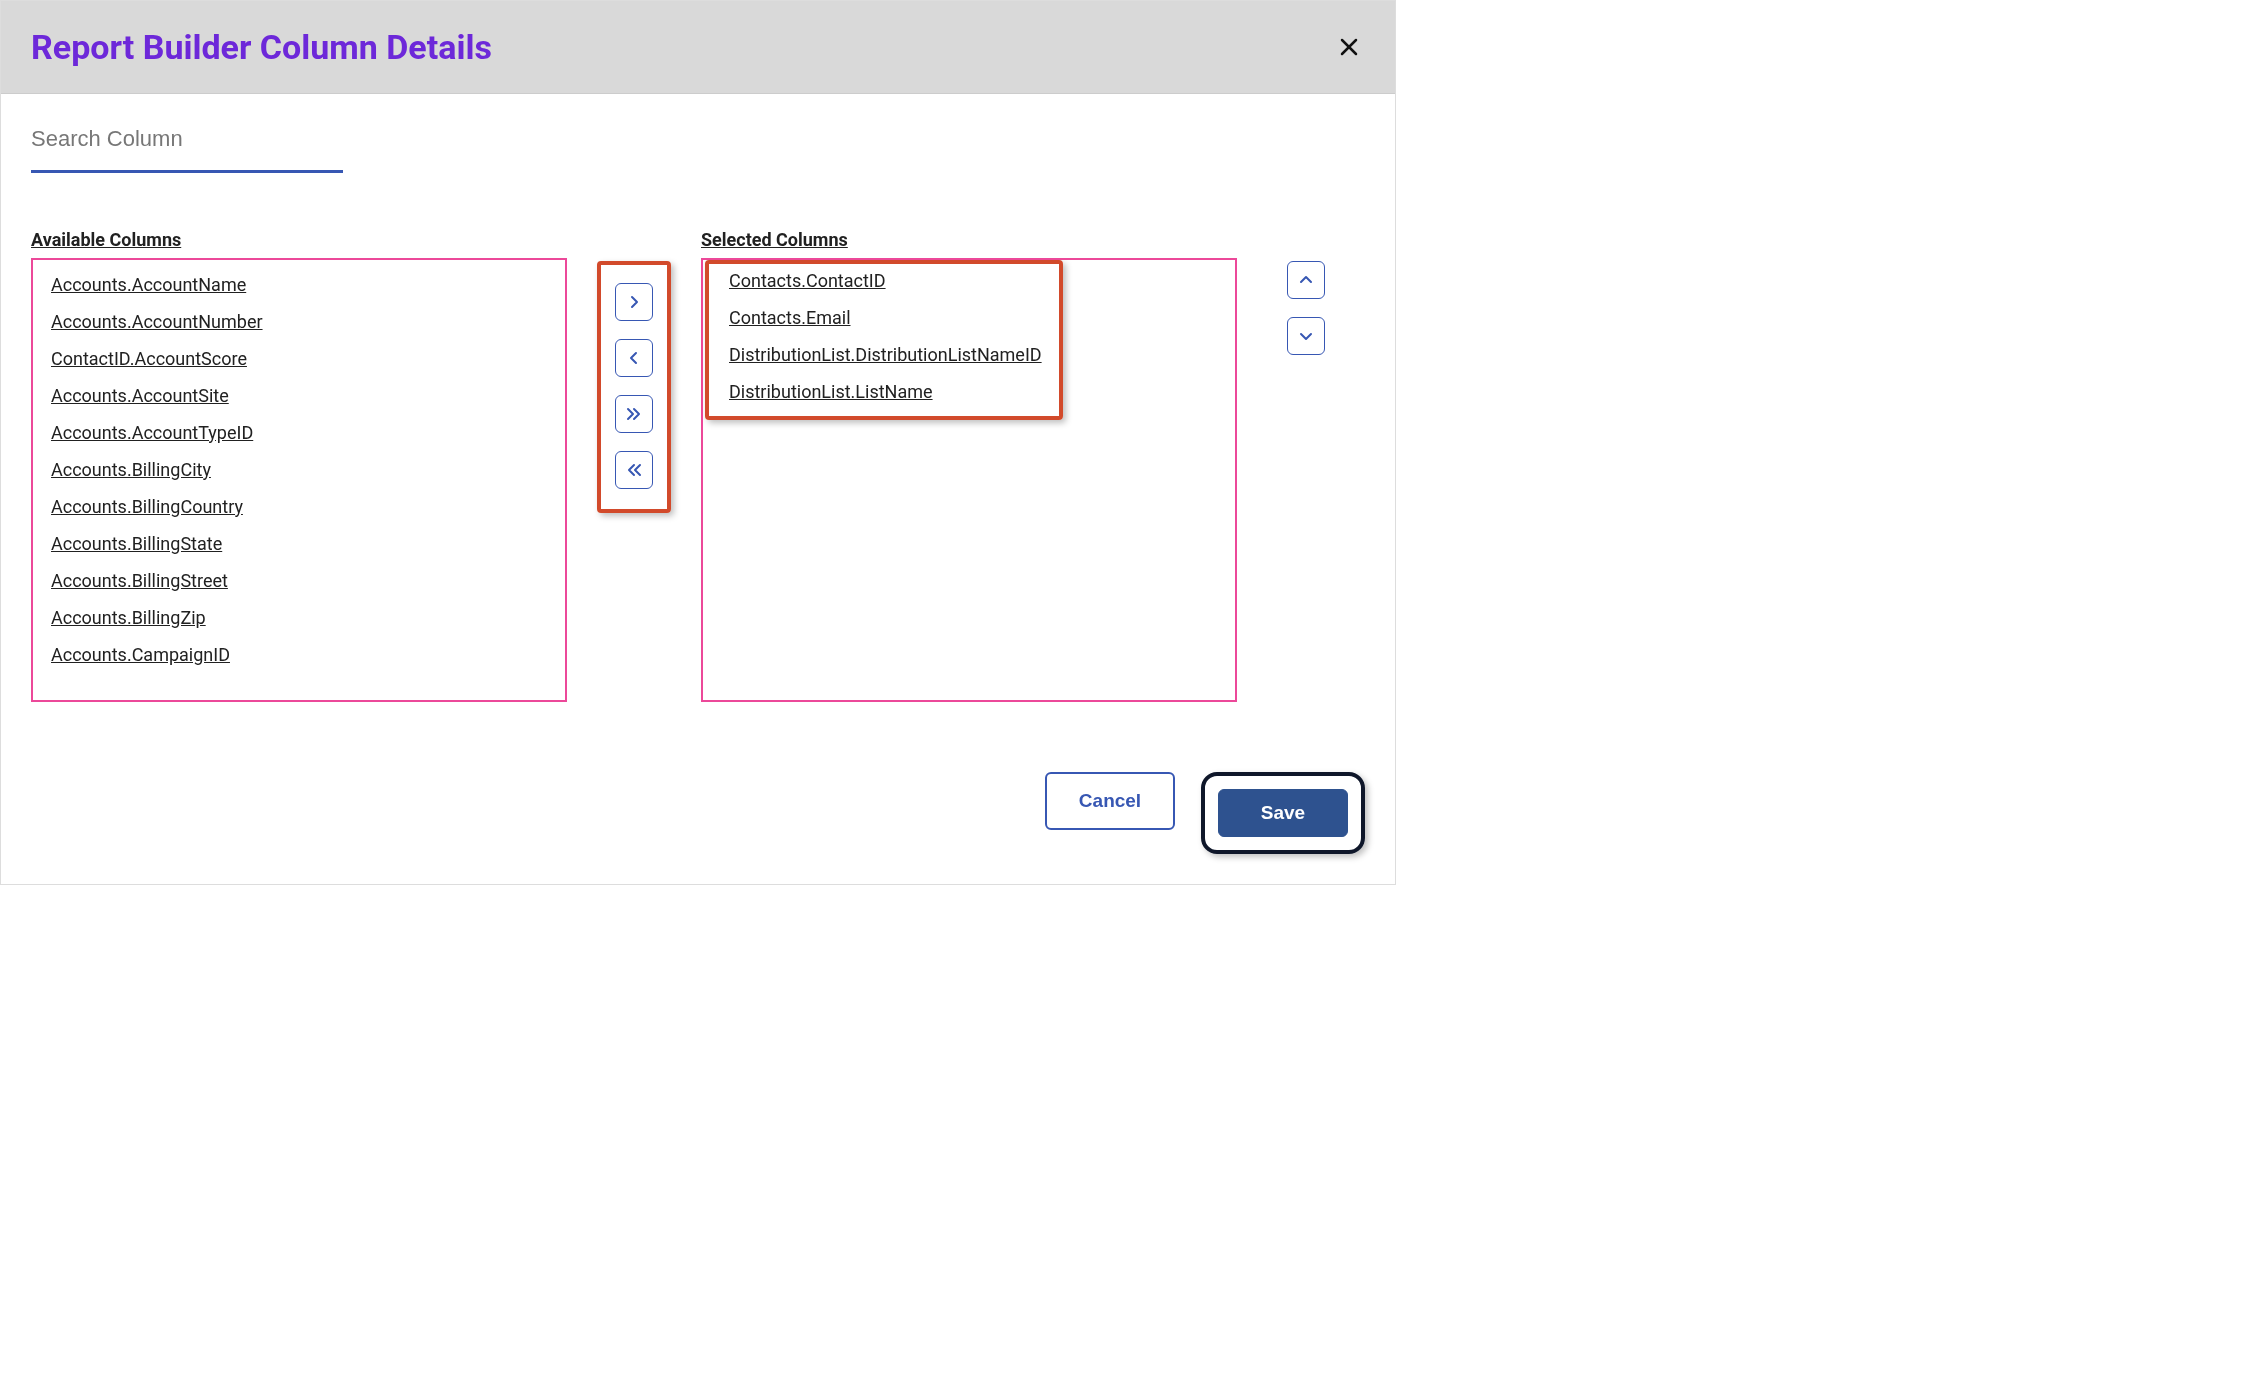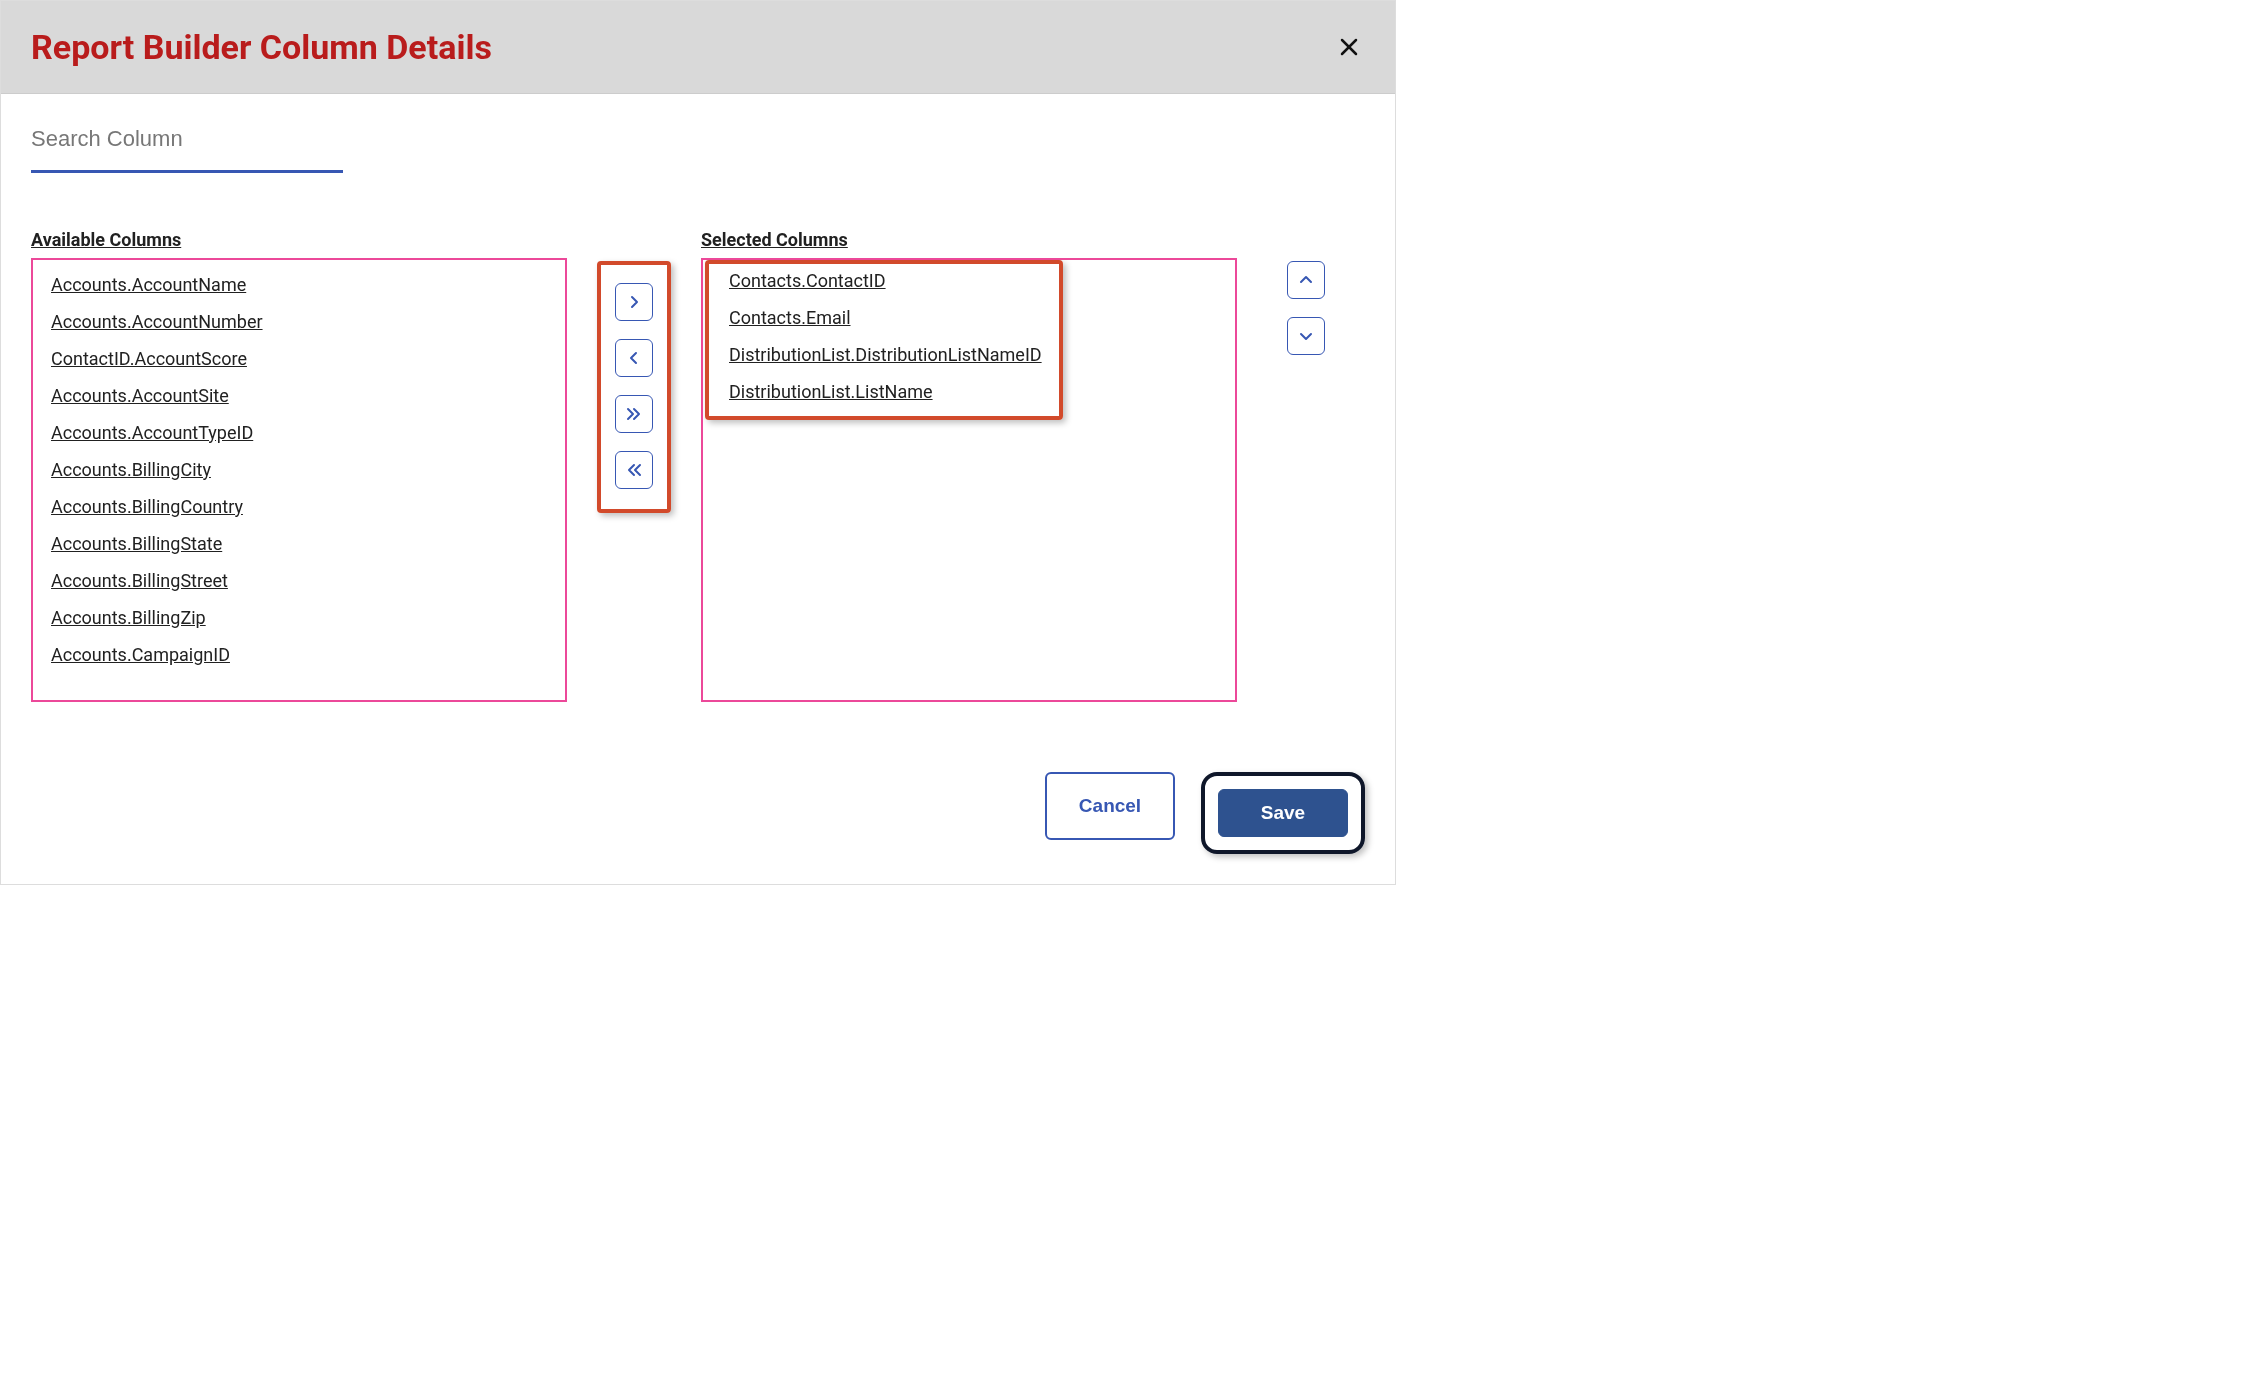--- a/index.html
+++ b/index.html
@@ -19,21 +19,21 @@
     background: #d9d9d9;
     display: flex;
     align-items: center;
     justify-content: space-between;
     padding: 26px 30px;
     border-bottom: 1px solid #ccc;
   }
   .header h1 {
     font-size: 34px;
     font-weight: 700;
-    color: #b91c1c;
+    color: #6d28d9;
   }
   .close-btn {
     background: none;
     border: none;
     cursor: pointer;
     display: flex;
     align-items: center;
     justify-content: center;
     padding: 4px;
   }
@@ -119,21 +119,21 @@
   .selected-col .list-box { position: relative; padding-top: 0; }
   .selected-inner { position: relative; padding-top: 2px; padding-left: 8px; }
   .footer {
     display: flex;
     justify-content: flex-end;
     gap: 26px;
     margin-top: 70px;
   }
   .btn {
     min-width: 130px;
-    height: 68px;
+    height: 58px;
     border-radius: 6px;
     font-size: 19px;
     font-weight: 600;
     cursor: pointer;
     display: flex;
     align-items: center;
     justify-content: center;
   }
   .btn-cancel {
     background: #fff;

